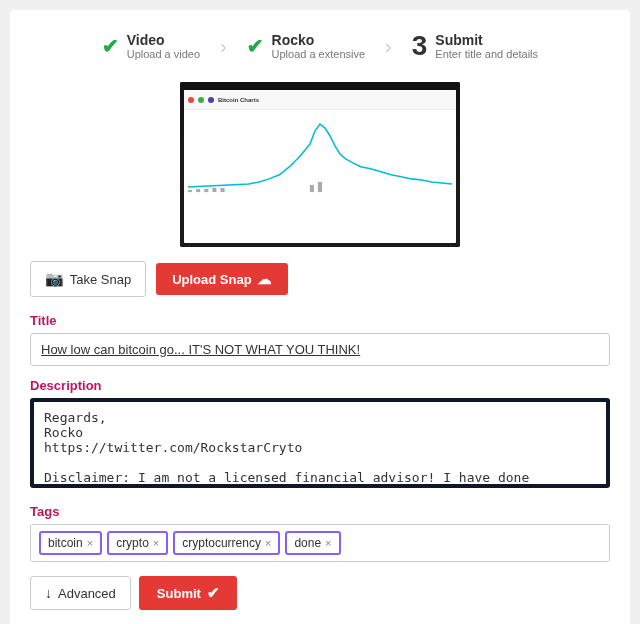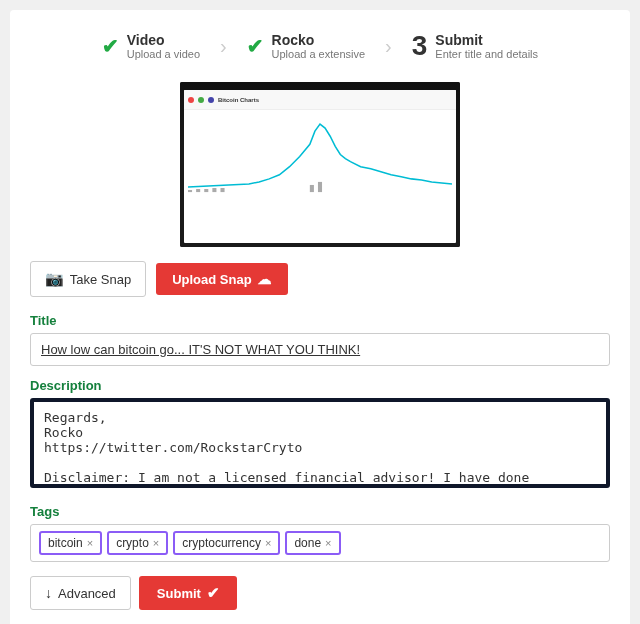--- a/index.html
+++ b/index.html
@@ -143,21 +143,21 @@
       cursor: pointer;
       font-size: 13px;
       color: #fff;
       font-weight: bold;
       justify-content: flex-end;
     }
     
     .field-label {
       font-size: 13px;
       font-weight: bold;
-      color: #15803d;
+      color: #be185d;
       margin-bottom: 5px;
     }
     .field-input {
       width: 100%;
       border: 1px solid #ccc;
       border-radius: 3px;
       padding: 8px 10px;
       font-size: 13px;
       color: #333;
       outline: none;

